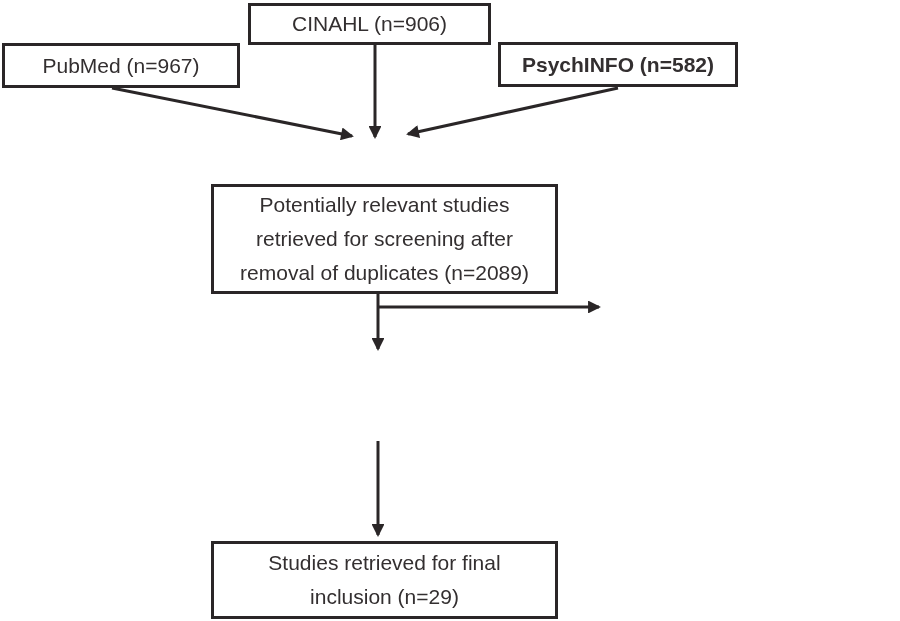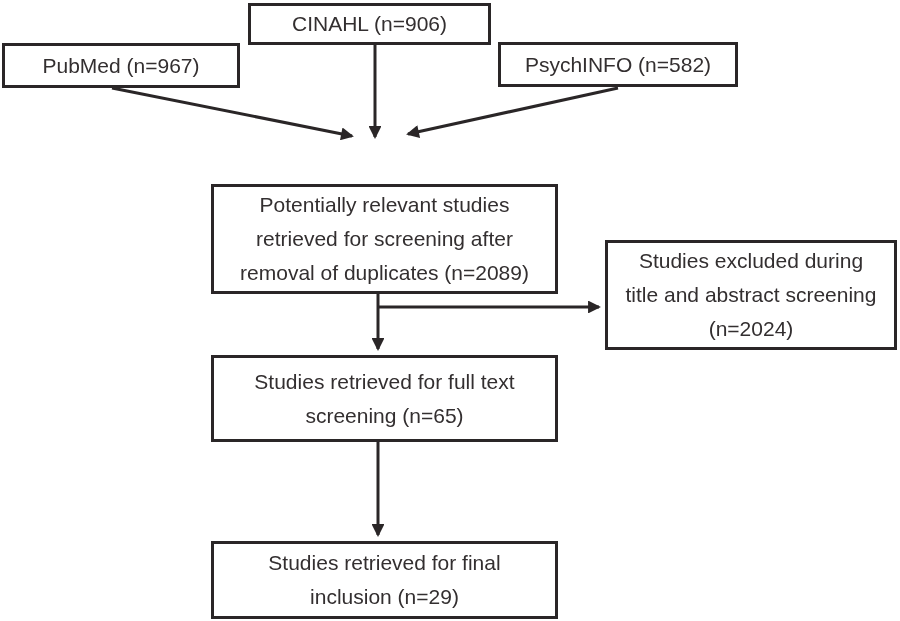--- a/index.html
+++ b/index.html
@@ -36,21 +36,21 @@
     font-size: 21px;
     line-height: 34px;
     z-index: 2;
   }
   .node .label {
     white-space: pre-line;
     padding: 12px 6px;
   }
   .node-pubmed    { left: 2px;   top: 43px;  width: 238px; height: 45px; }
   .node-cinahl    { left: 248px; top: 3px;   width: 243px; height: 42px; }
-  .node-psychinfo { left: 498px; top: 42px;  width: 240px; height: 45px; }
+  .node-psychinfo { left: 498px; top: 42px;  width: 240px; height: 45px; font-weight: bold; }
   .node-screening { left: 211px; top: 143px; width: 347px; height: 110px; margin-top: 41px; }
   .node-excluded  { left: 605px; top: 240px; width: 292px; height: 110px; }
   .node-fulltext  { left: 211px; top: 355px; width: 347px; height: 87px; }
   .node-final     { left: 211px; top: 541px; width: 347px; height: 78px; }
 </style>
 </head>
 <body>
 
 <div class="canvas">
 
@@ -81,29 +81,20 @@
   <div class="node node-psychinfo">
     <span class="label">PsychINFO (n=582)</span>
   </div>
 
   <div class="node node-screening">
     <span class="label">Potentially relevant studies
 retrieved for screening after
 removal of duplicates (n=2089)</span>
   </div>
 
-  <div class="node node-excluded">
-    <span class="label">Studies excluded during
-title and abstract screening
-(n=2024)</span>
-  </div>
 
-  <div class="node node-fulltext">
-    <span class="label">Studies retrieved for full text
-screening (n=65)</span>
-  </div>
 
   <div class="node node-final">
     <span class="label">Studies retrieved for final
 inclusion (n=29)</span>
   </div>
 
 </div>
 
 </body></html>

